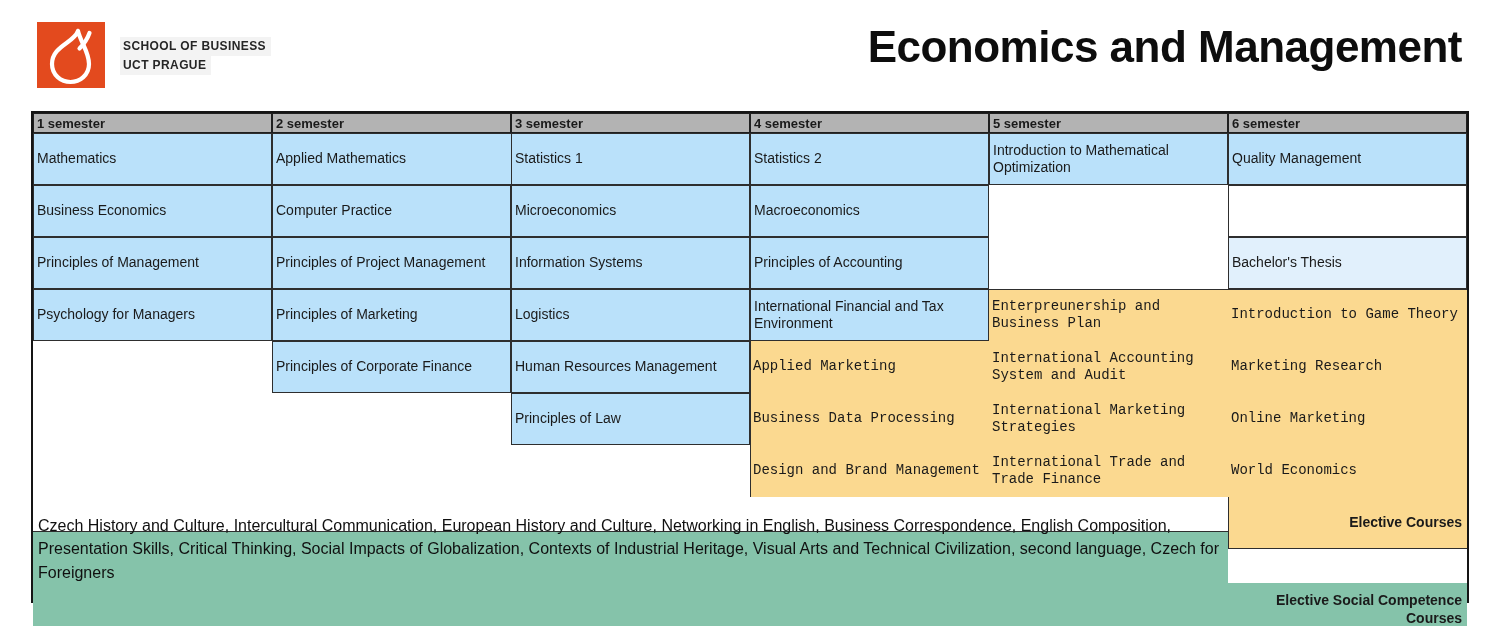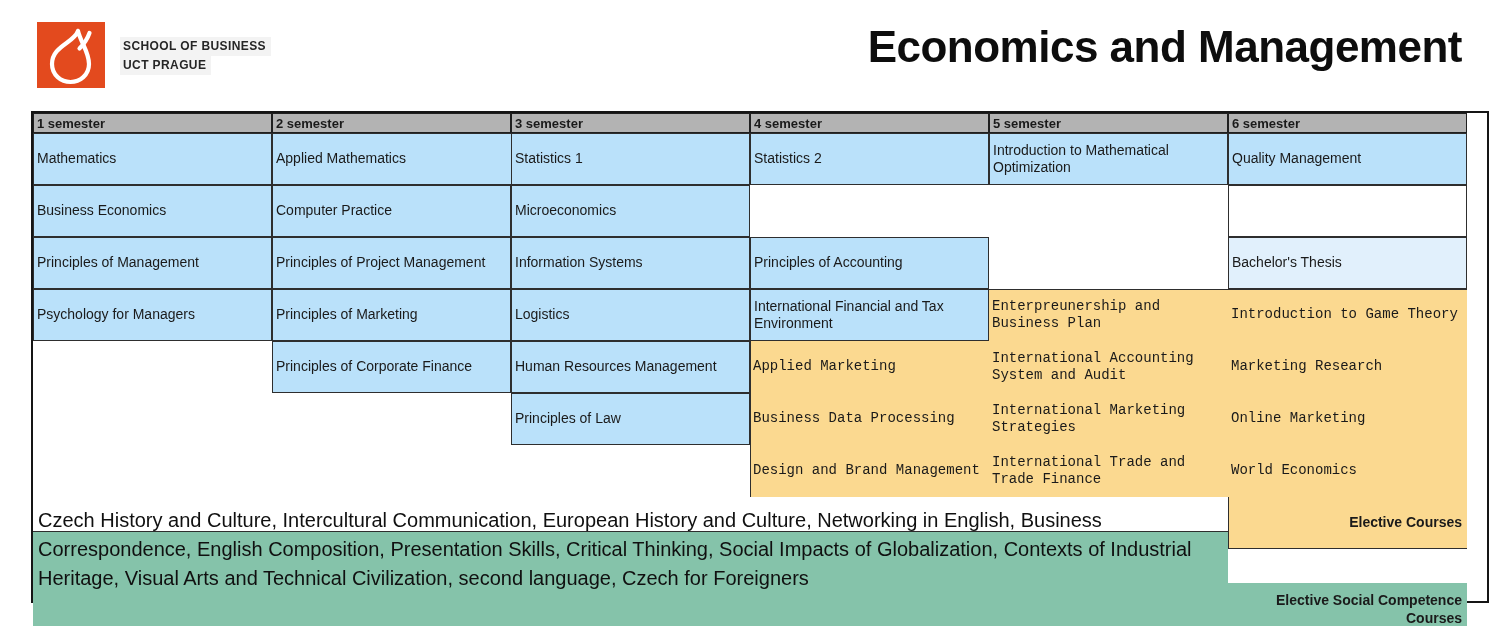--- a/index.html
+++ b/index.html
@@ -21,21 +21,21 @@
   }
   .brand-text span{display:inline-block;background:#f3f3f3;padding:0 5px 0 3px;}
   .page-title{
     position:absolute;right:38px;top:22px;
     font-weight:bold;font-size:44px;letter-spacing:-.5px;color:#0d0d0d;
     white-space:nowrap;
   }
   
   .table-wrap{
     position:absolute;left:31px;top:111px;width:1434px;height:488px;
-    border:2px solid #151515;background:#ffffff;padding-left:20px;
+    border:2px solid #151515;background:#ffffff;
   }
   .table-wrap *{box-sizing:border-box;}
   .abs{position:absolute;}
   .hdr{
     background:var(--header_bg,#b3b3b3);
     border:1px solid #1f1f1f;
     font-weight:bold;font-size:13px;
     display:flex;align-items:center;padding:0 3px;
   }
   .cell{
@@ -55,21 +55,21 @@
   .region-green{background:var(--social,#85c3aa);margin-top:34px;}
   .bt{border-top:1px solid #2e2e2e;}
   .bl{border-left:1px solid #2e2e2e;}
   .bb{border-bottom:1px solid #2e2e2e;}
   .legend-label{
     font-weight:bold;font-size:14px;line-height:1.3;
     display:flex;align-items:center;justify-content:flex-end;
     text-align:right;padding:0 5px;
   }
   .social-list{
-    font-size:20px;line-height:1.45;
+    font-size:16px;line-height:1.45;
     display:flex;align-items:center;padding:0 5px;color:#101010;
   }
 </style>
 </head>
 <body>
 
 <div class="logo-box">
   <svg viewBox="0 0 68 66">
     <path d="M41 9 C37 21 15 24 15 42 C15 53 24 60 33.5 60 C43 60 52 53 52 42 C52 30 44 21 41 9" fill="none" stroke="#ffffff" stroke-width="4.2" stroke-linecap="round"></path>
     <path d="M52.5 11 C50 18 46.5 22.5 42.5 26.5" fill="none" stroke="#ffffff" stroke-width="4.2" stroke-linecap="round"></path>
@@ -110,20 +110,21 @@
   <div class="abs cell" style="left:239px;top:228px;width:239px;height:52px">Principles of Corporate Finance</div>
 
   <div class="abs cell" style="left:478px;top:20px;width:239px;height:52px">Statistics 1</div>
   <div class="abs cell" style="left:478px;top:72px;width:239px;height:52px">Microeconomics</div>
   <div class="abs cell" style="left:478px;top:124px;width:239px;height:52px">Information Systems</div>
   <div class="abs cell" style="left:478px;top:176px;width:239px;height:52px">Logistics</div>
   <div class="abs cell" style="left:478px;top:228px;width:239px;height:52px">Human Resources Management</div>
   <div class="abs cell" style="left:478px;top:280px;width:239px;height:52px">Principles of Law</div>
 
   <div class="abs cell" style="left:717px;top:20px;width:239px;height:52px">Statistics 2</div>
+  <div class="abs cell" style="left:717px;top:72px;width:239px;height:52px">Macroeconomics</div>
   <div class="abs cell" style="left:717px;top:124px;width:239px;height:52px">Principles of Accounting</div>
   <div class="abs cell" style="left:717px;top:176px;width:239px;height:52px">International Financial and Tax Environment</div>
 
   <div class="abs ocell" style="left:717px;top:228px;width:239px;height:52px">Applied Marketing</div>
   <div class="abs ocell" style="left:717px;top:280px;width:239px;height:52px">Business Data Processing</div>
   <div class="abs ocell" style="left:717px;top:332px;width:239px;height:52px">Design and Brand Management</div>
 
   <div class="abs cell" style="left:956px;top:20px;width:239px;height:52px">Introduction to Mathematical Optimization</div>
 
   <div class="abs ocell" style="left:956px;top:176px;width:239px;height:52px">Enterpreunership and Business Plan</div>

